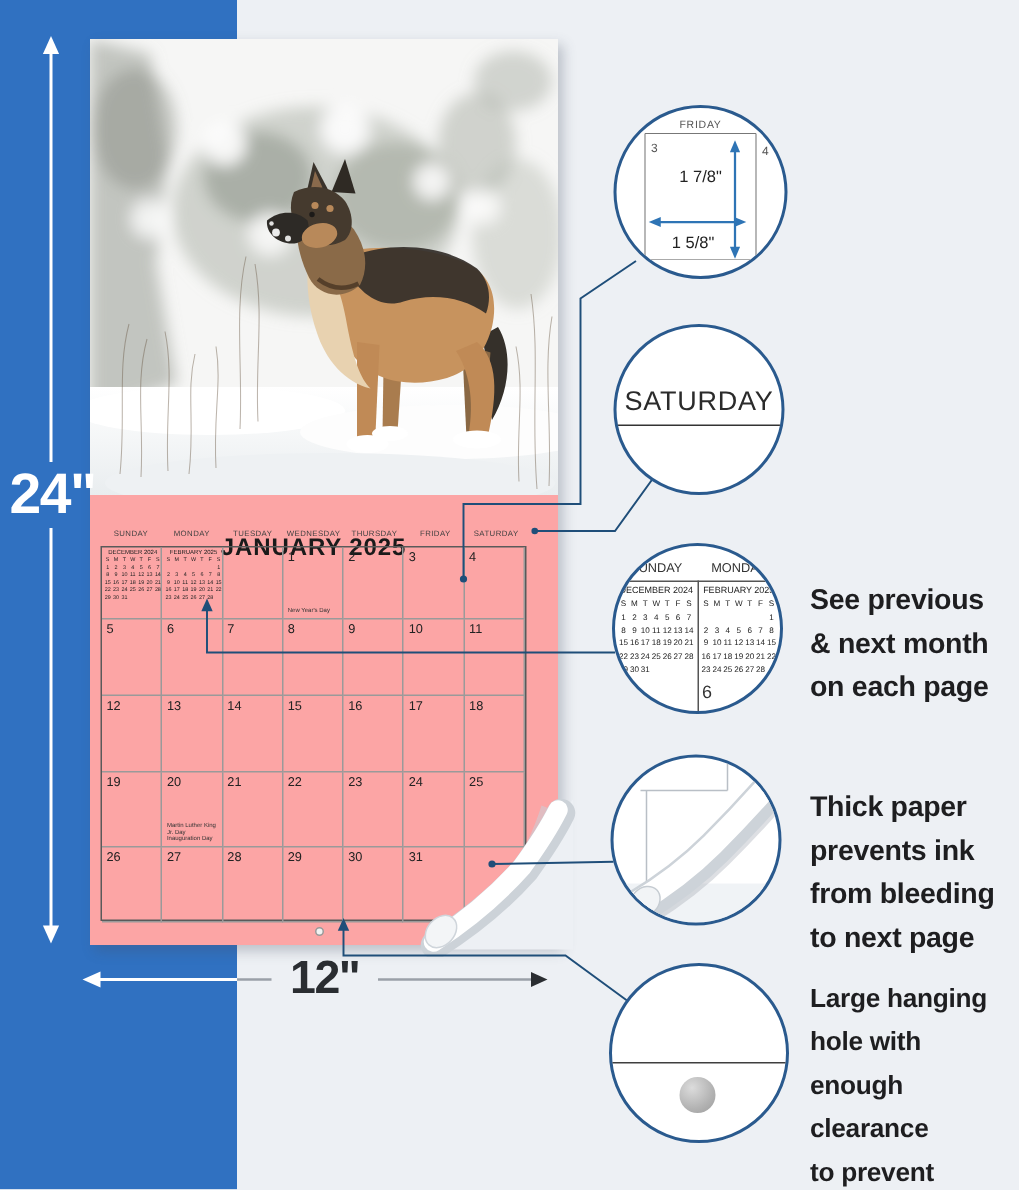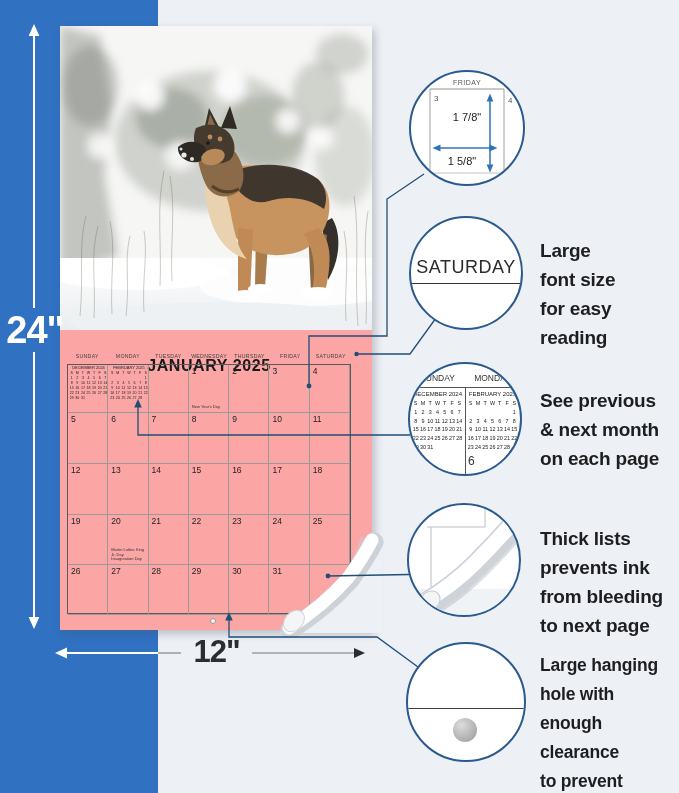--- a/index.html
+++ b/index.html
@@ -608,28 +608,24 @@
     </svg>
   </div>
 
   <div class="abs circle c5">
     <div class="circle-inner">
       <div class="abs c5-line"></div>
       <div class="abs c5-hole"></div>
     </div>
   </div>
 
-  <div class="abs feature f2">Large
-font size
-for easy
-reading</div>
   <div class="abs feature f3">See previous
 &amp; next month
 on each page</div>
-  <div class="abs feature f4">Thick lists
+  <div class="abs feature f4">Thick paper
 prevents ink
 from bleeding
 to next page</div>
   <div class="abs feature f5">Large hanging
 hole with
 enough clearance
 to prevent
 page tears</div>
 
 </div>

